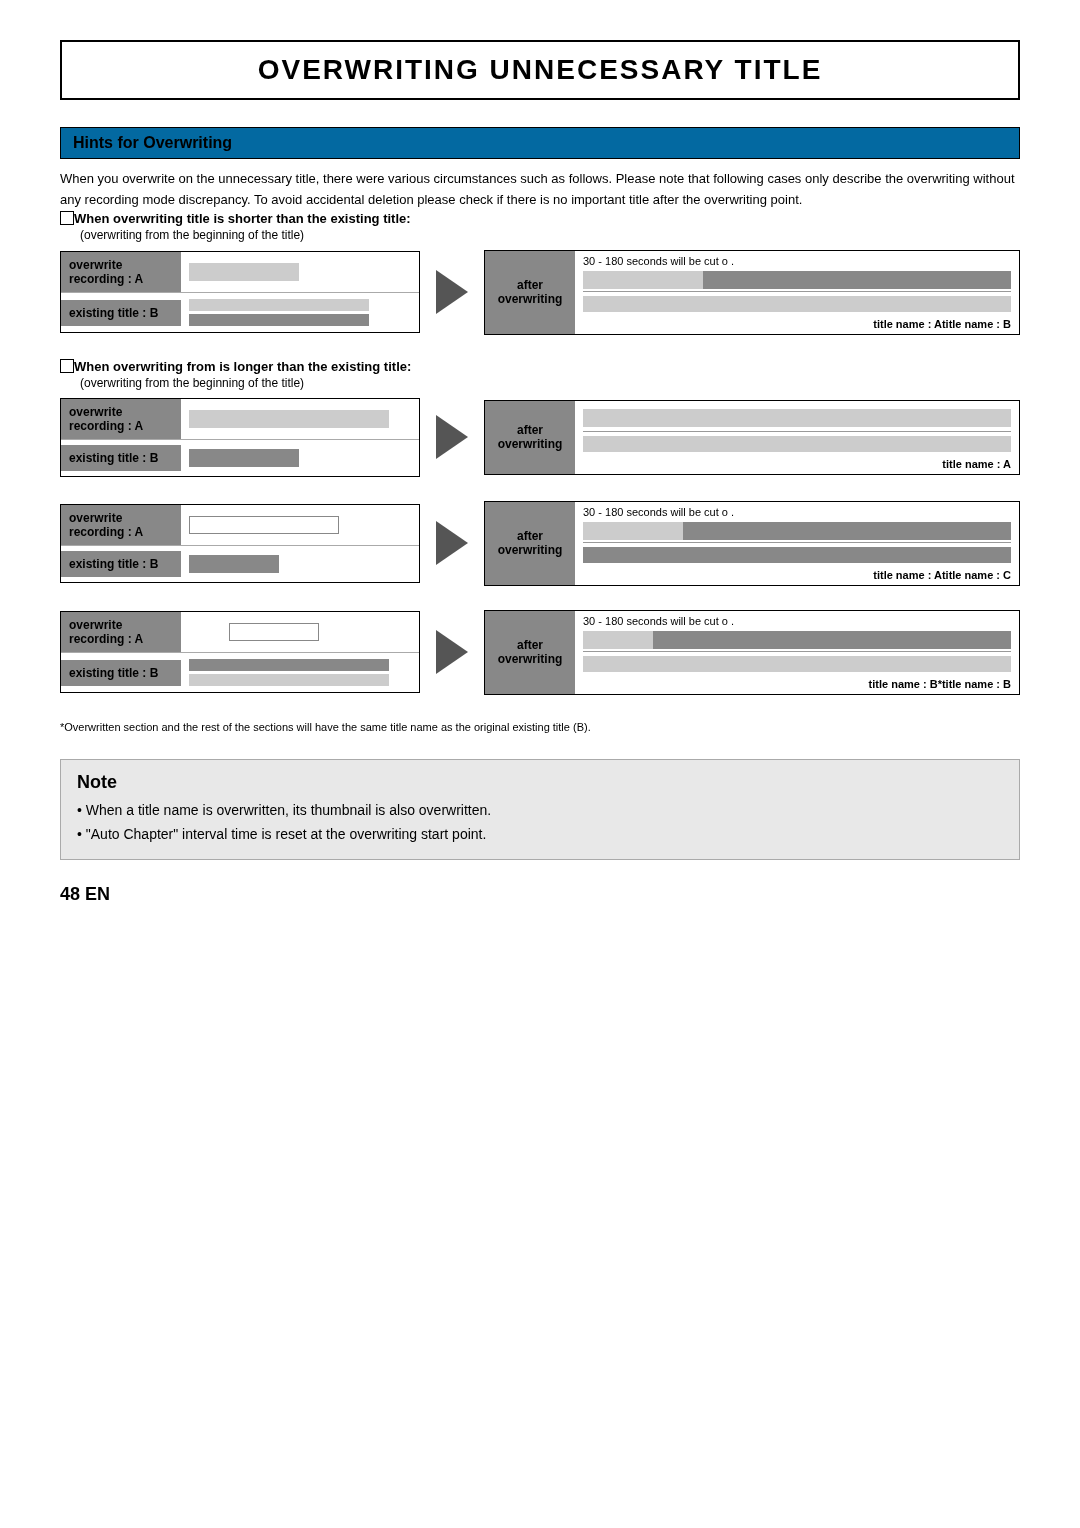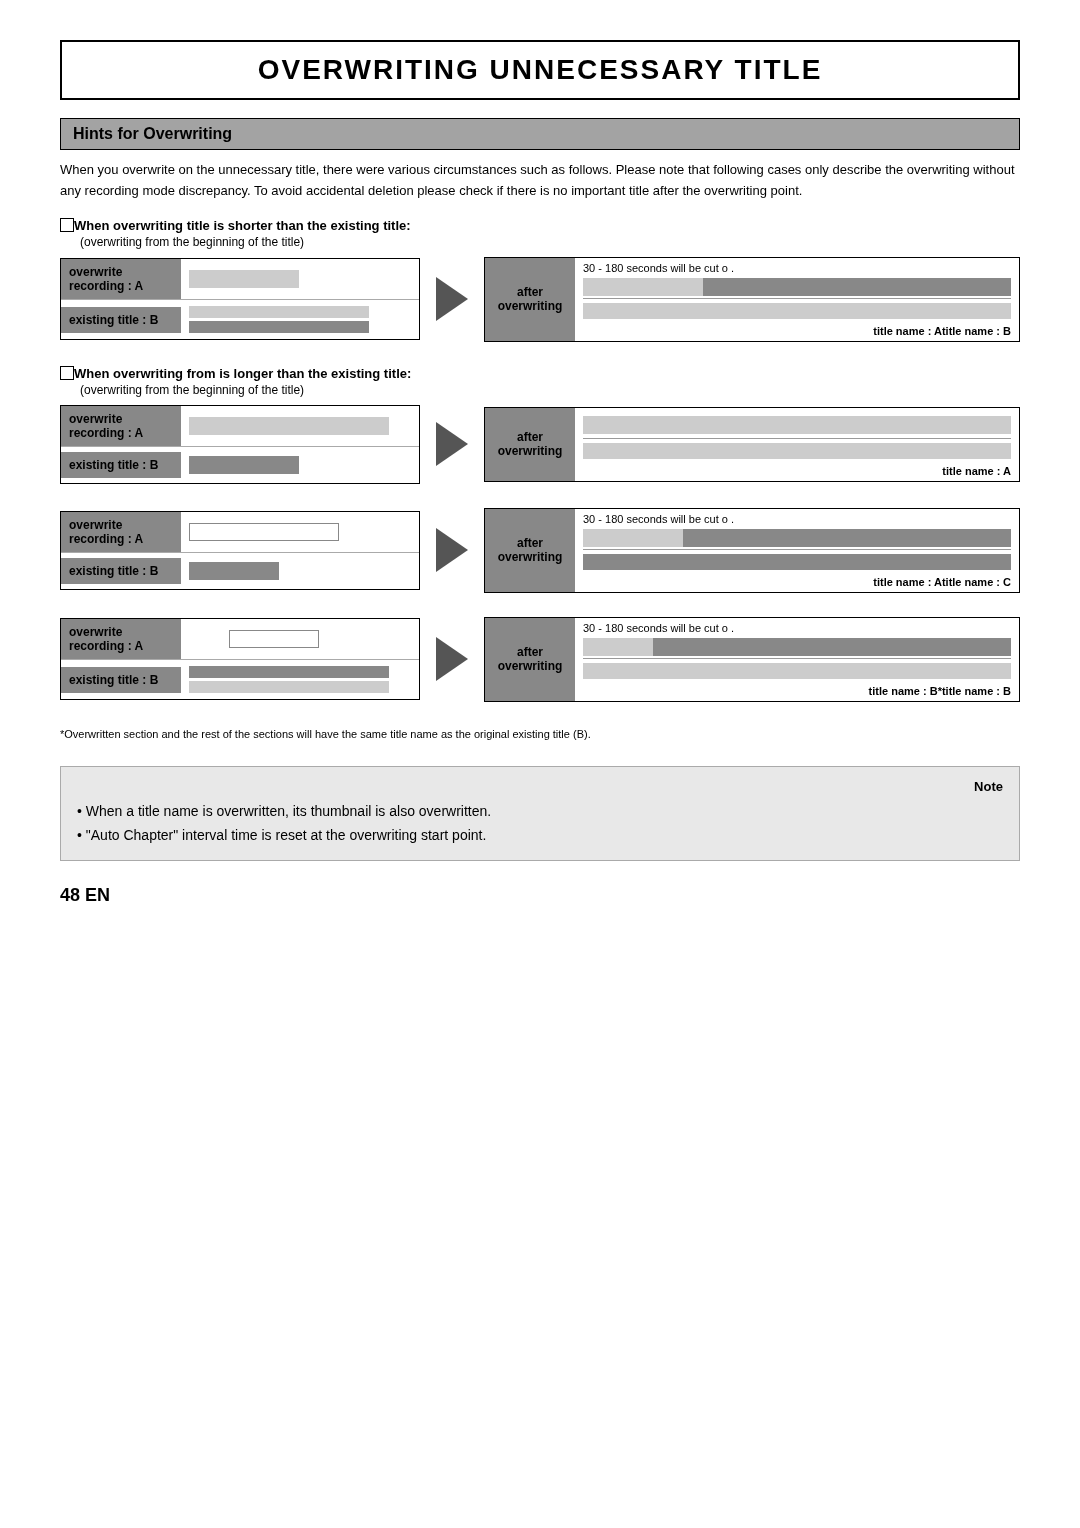--- a/index.html
+++ b/index.html
@@ -12,34 +12,33 @@
       font-size: 14px;
       color: #000;
     }
     .page-title {
       text-align: center;
       font-size: 28px;
       font-weight: bold;
       letter-spacing: 2px;
       border: 2px solid #000;
       padding: 12px 0;
-      margin-bottom: 18px;
+      margin-bottom: 27px;
     }
     .section-header {
-      background: #a3a3a3;
+      background: #0369a1;
       border: 1.5px solid #000;
       font-size: 16px;
       font-weight: bold;
       padding: 6px 12px;
       margin-bottom: 10px;
     }
     .intro-text {
       font-size: 13px;
       line-height: 1.6;
-      margin-bottom: 16px;
     }
     .subsection-title {
       font-size: 13px;
       font-weight: bold;
       margin-bottom: 2px;
       display: flex;
       align-items: center;
     }
     .checkbox-icon {
       display: inline-block;
@@ -155,24 +154,23 @@
       border-top: 1px solid #999;
       margin: 0 8px;
     }
     .note-box {
       background: #e8e8e8;
       border: 1.5px solid #aaa;
       padding: 12px 16px;
       margin-top: 24px;
     }
     .note-title {
-      font-size: 13px;
+      font-size: 18px;
       font-weight: bold;
       margin-bottom: 6px;
-      text-align: right;
     }
     .note-item {
       font-size: 14px;
       line-height: 1.7;
     }
     .page-number {
       font-size: 18px;
       font-weight: bold;
       margin-top: 24px;
     }

